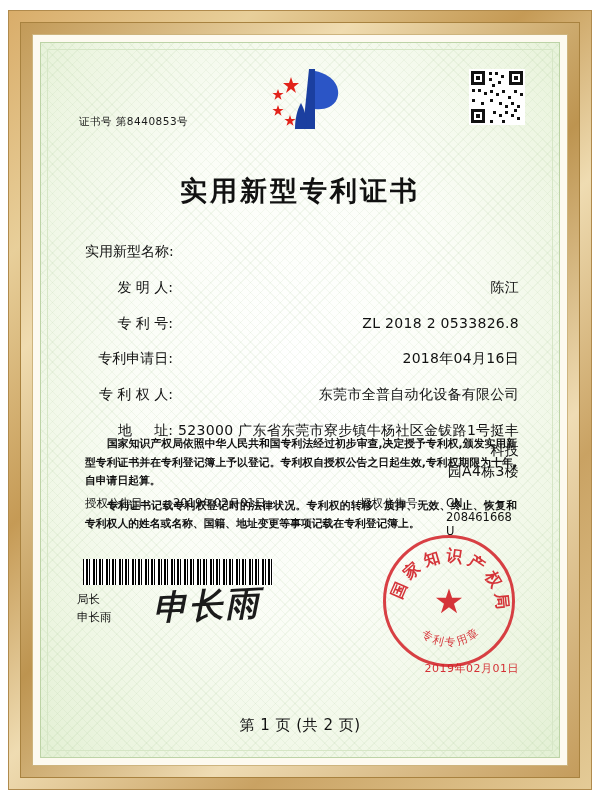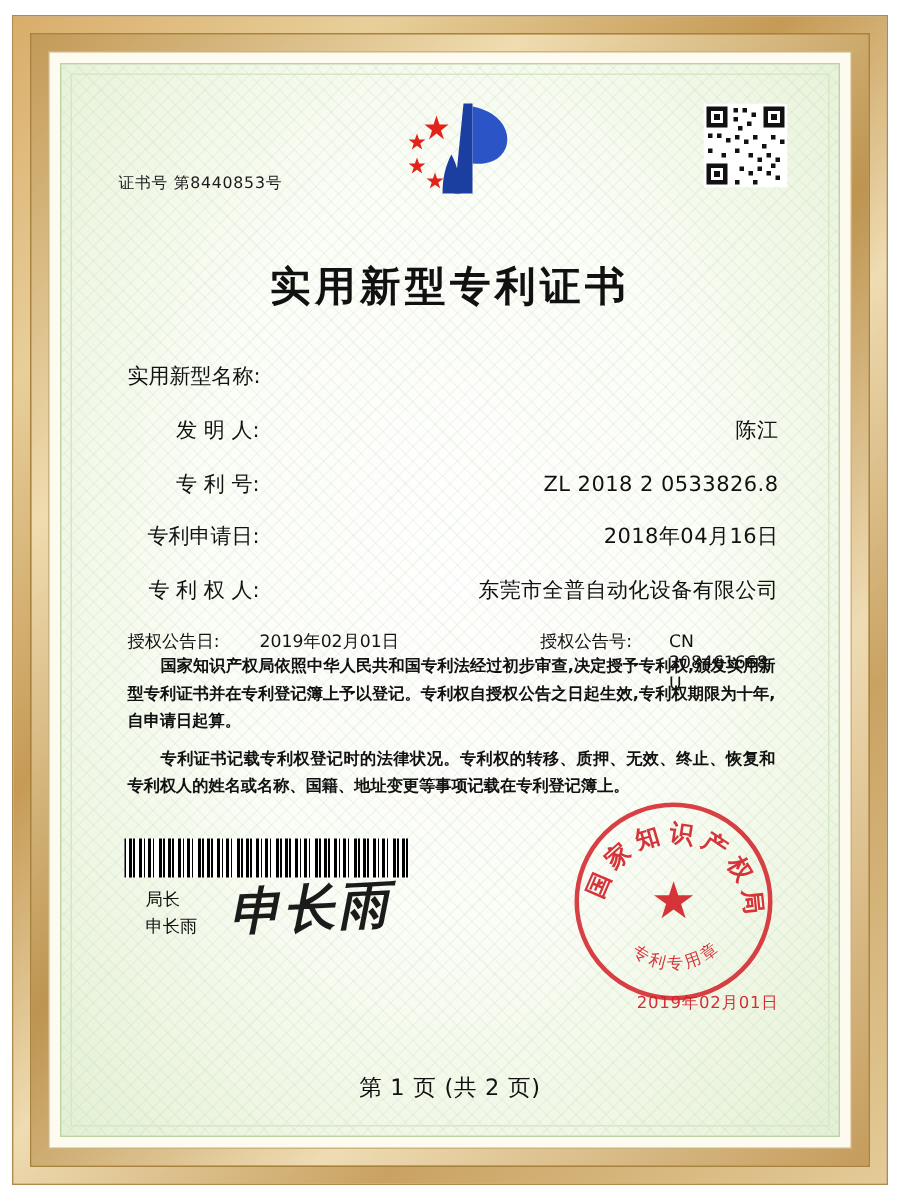--- a/index.html
+++ b/index.html
@@ -205,21 +205,21 @@
     background-image: repeating-linear-gradient(90deg,
       #000 0 1px, transparent 1px 3px,
       #000 3px 5px, transparent 5px 6px,
       #000 6px 7px, transparent 7px 10px,
       #000 10px 12px, transparent 12px 13px);
   }
 
   
   .sign-block {
     position: absolute;
-    left: 56px;
+    left: 36px;
     top: 548px;
     font-size: 11.5px;
     color: #111111;
     line-height: 1.55;
   }
   .signature {
     position: absolute;
     left: 112px;
     top: 540px;
     font-family: "DejaVu Serif", "Liberation Serif", serif;
@@ -378,20 +378,27 @@
       <div class="field">
         <span class="label">专利申请日:</span>
         <span class="value">2018年04月16日</span>
       </div>
 
       <div class="field">
         <span class="label">专 利 权 人:</span>
         <span class="value">东莞市全普自动化设备有限公司</span>
       </div>
 
+      <div class="field">
+        <span class="label">地     址:</span>
+        <span class="value">
+          <span>523000  广东省东莞市寮步镇牛杨社区金钹路1号挺丰科技</span>
+          <span class="l2">园A4栋3楼</span>
+        </span>
+      </div>
 
       <div class="field-inline">
         <span class="label">授权公告日:</span>
         <span class="value">2019年02月01日</span>
         <span class="label2">授权公告号:</span>
         <span class="value2">CN 208461668 U</span>
       </div>
 
     </div>
 

